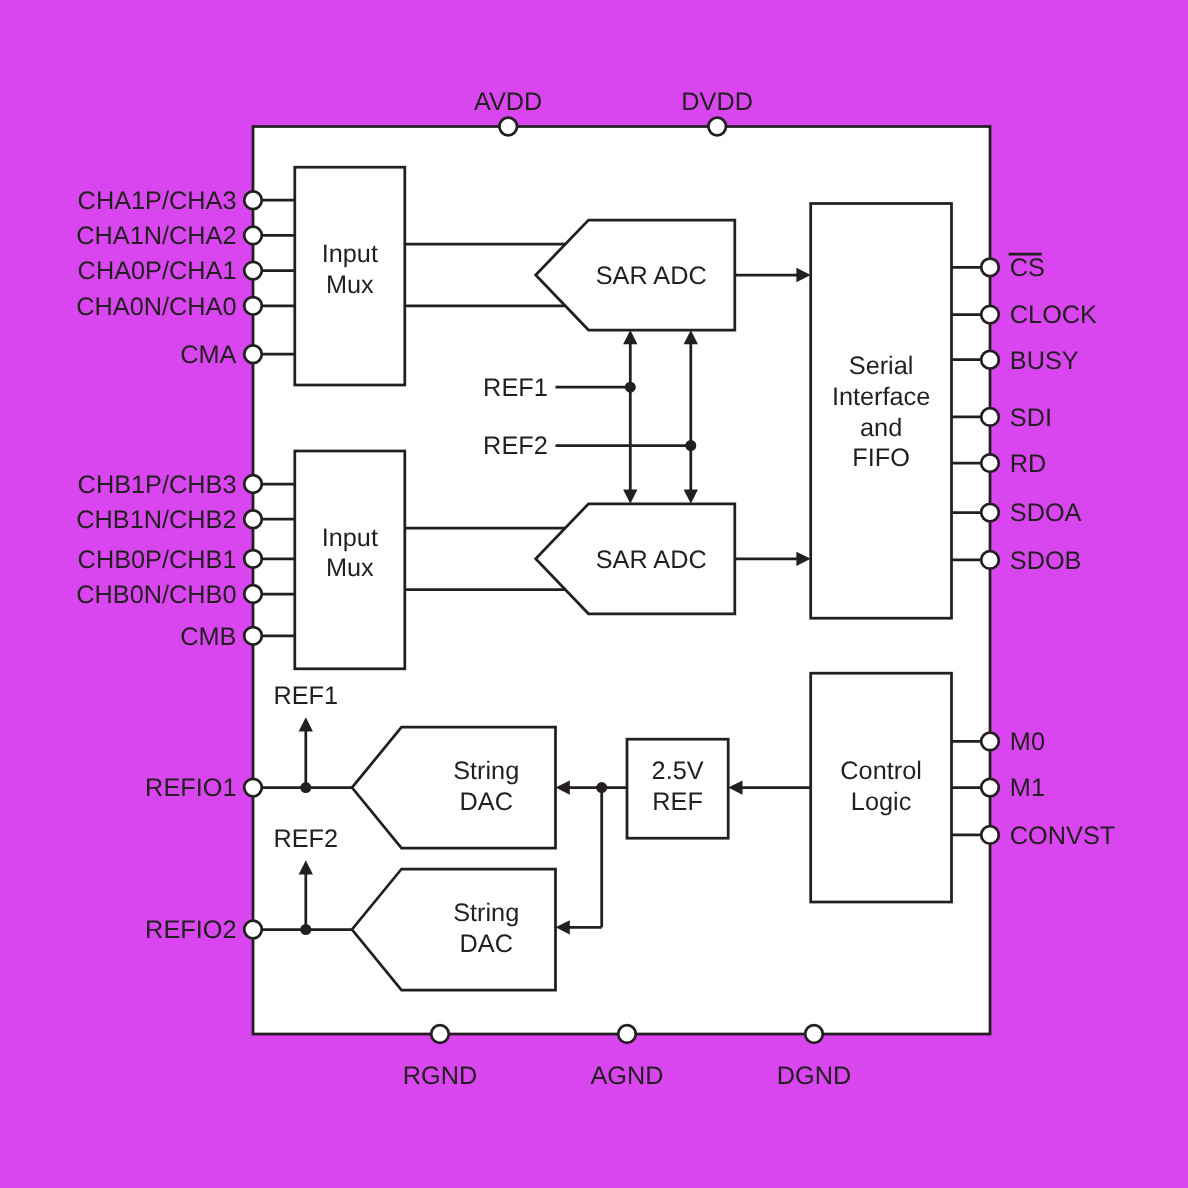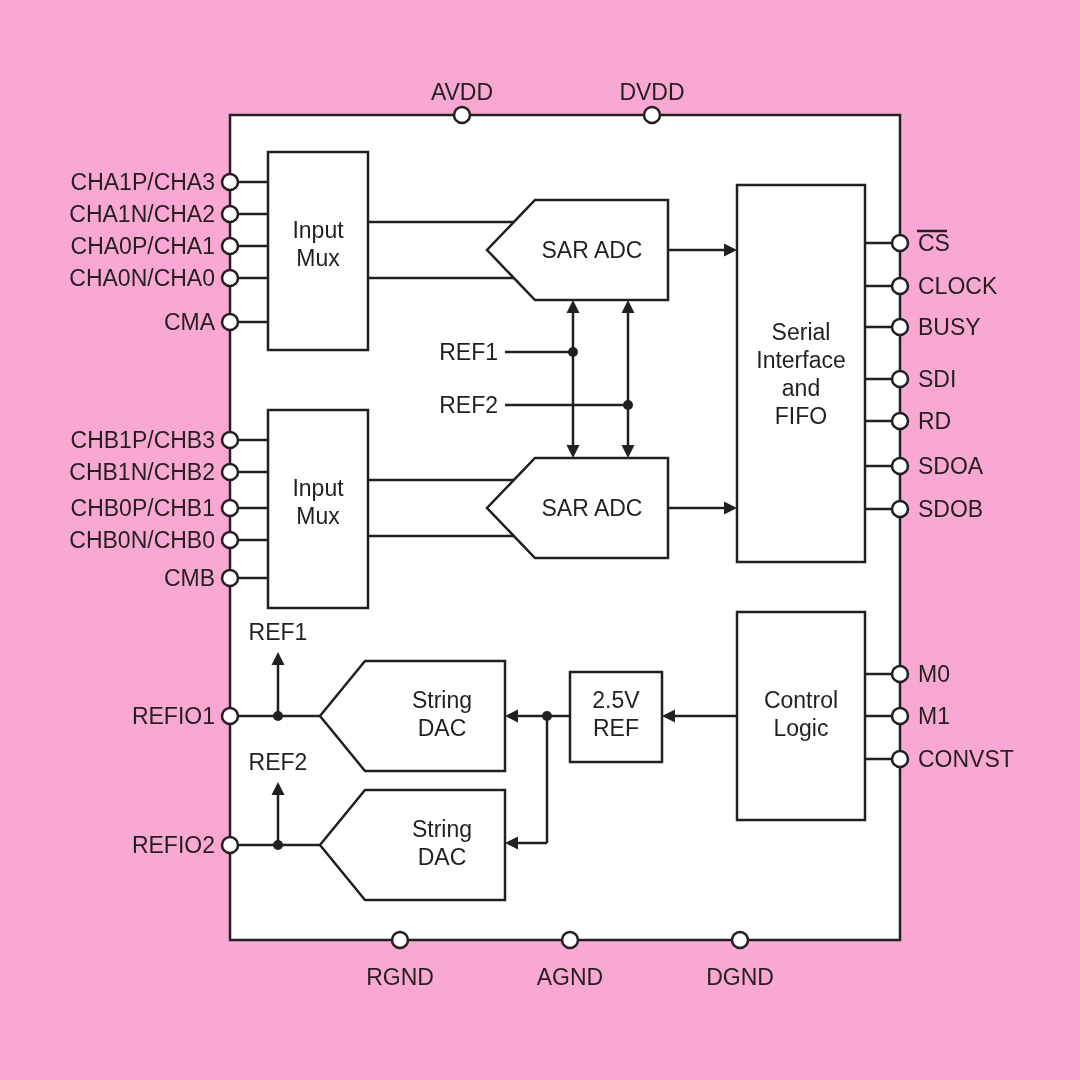--- a/index.html
+++ b/index.html
@@ -1,16 +1,16 @@
 <!DOCTYPE html>
 <html><head>
 <meta charset="utf-8">
 <style>
   html,body{margin:0;padding:0;background:#ffffff;}
-  .stage{width:1080px;height:1080px;position:relative;background:#f9a8d4;}
+  .stage{width:1080px;height:1080px;position:relative;background:#d946ef;}
   svg{display:block;}
   svg text{font-family:"Liberation Sans",sans-serif;font-size:23px;fill:#231f20;}
   .ta-e{text-anchor:end;}
   .ta-m{text-anchor:middle;}
   .wire{stroke:#231f20;stroke-width:2.5;fill:none;}
   .blk{fill:#ffffff;stroke:#231f20;stroke-width:2.5;}
   .pin{fill:#ffffff;stroke:#231f20;stroke-width:2.5;}
   .dot{fill:#231f20;stroke:none;}
   .ah{fill:#231f20;stroke:none;}
 </style>

